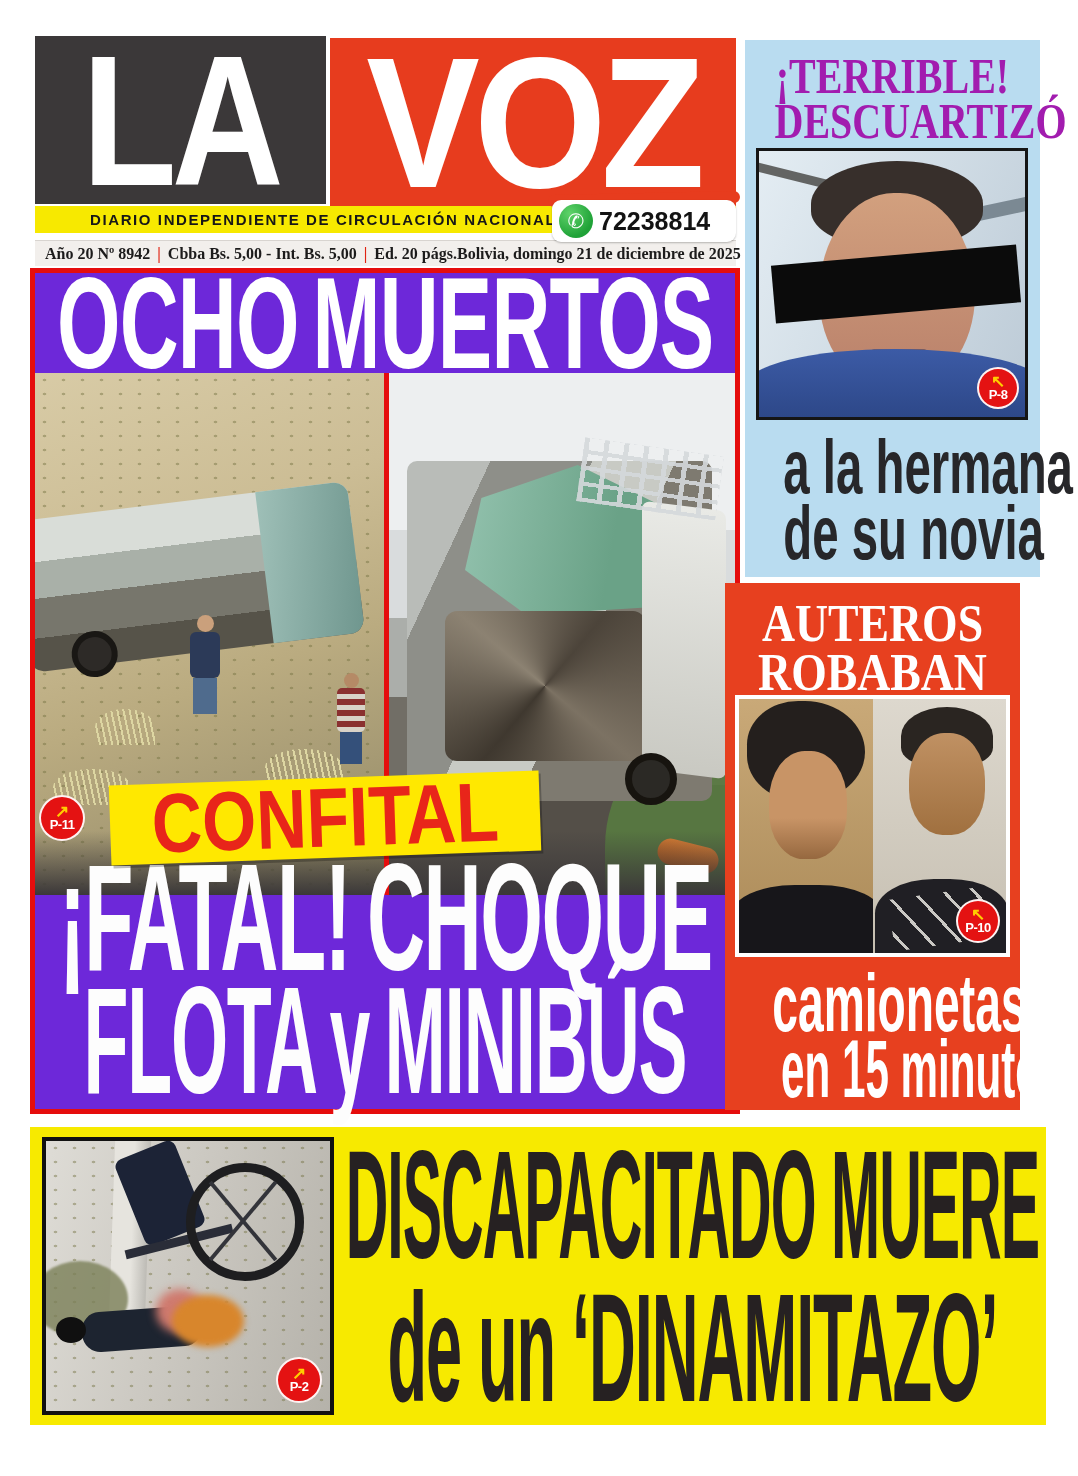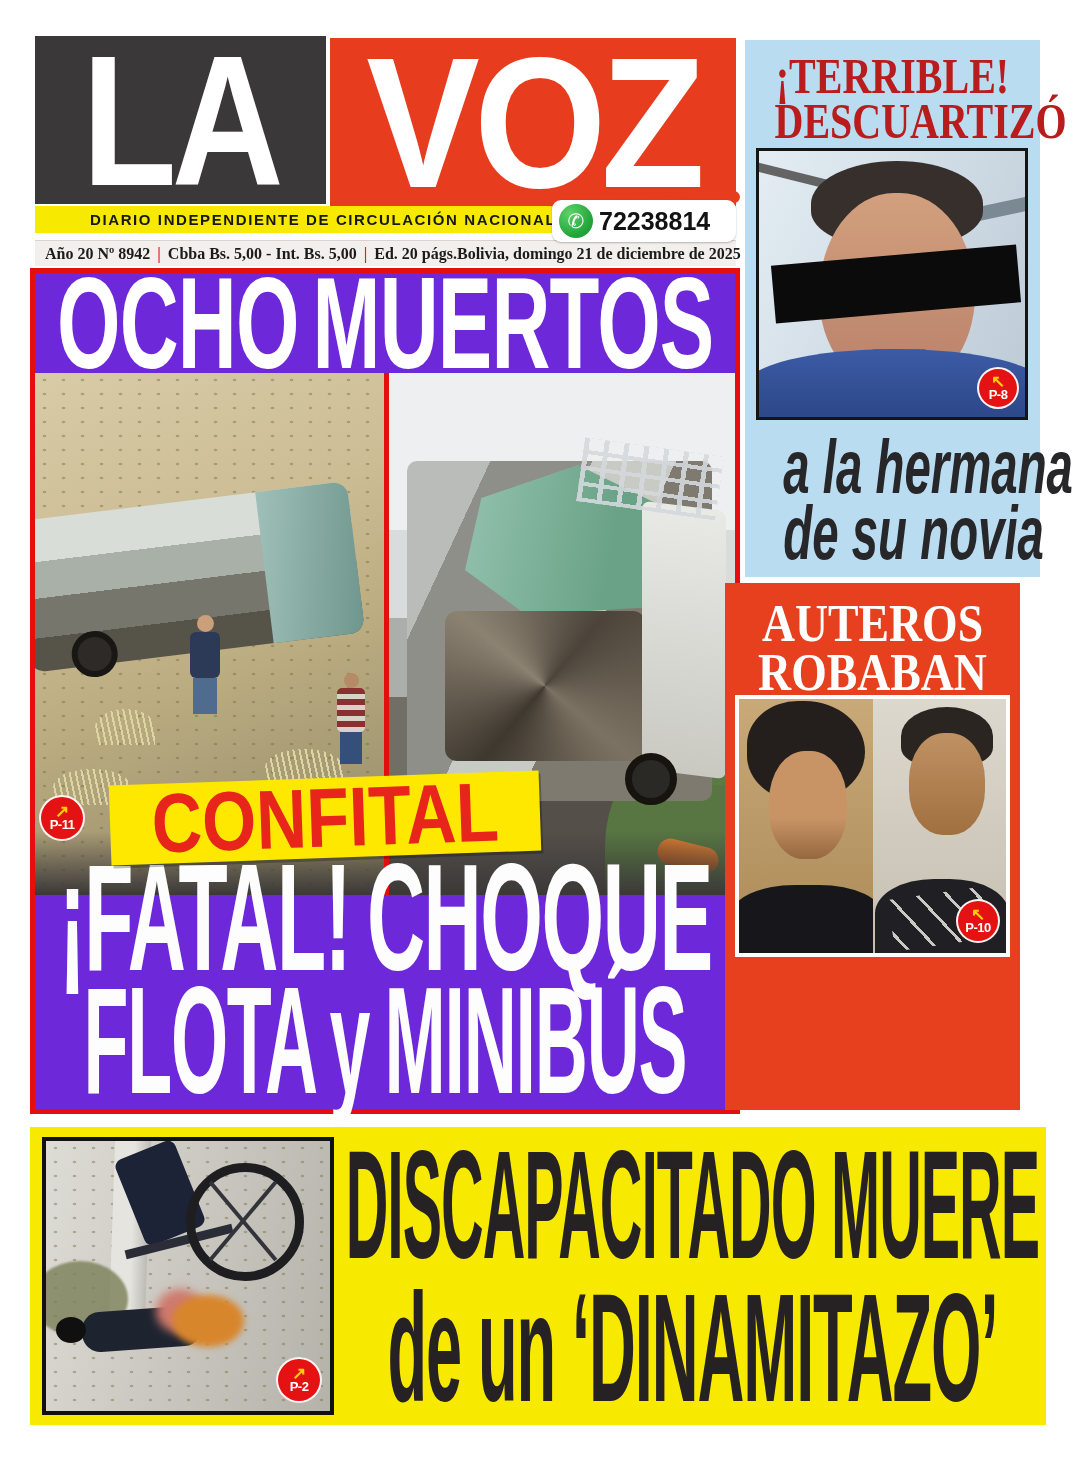--- a/index.html
+++ b/index.html
@@ -122,39 +122,39 @@
   
   .badge { position:absolute; width:46px; height:46px; background:#e41212;
            border:2px solid rgba(255,255,255,.95); border-radius:50%; z-index:7;
            display:flex; flex-direction:column; align-items:center; justify-content:center; }
   .badge .arr { color:#ffce00; font-size:17px; line-height:13px; font-weight:bold; }
   .badge .lbl { color:#fff; font-size:13px; line-height:14px; font-weight:bold; letter-spacing:-0.5px; }
 
   
   .panel-blue { left:745px; top:40px; width:295px; height:537px; background:#b9dcf0; }
   .pb-head { position:absolute; top:14px; width:100%; text-align:center;
-             font-family:"Liberation Serif", serif; font-weight:bold; color:#b91c1c; }
+             font-family:"Liberation Serif", serif; font-weight:bold; color:#a21caf; }
   .pb-head div { font-size:50px; line-height:45px; transform:scale(0.8,1.0); white-space:nowrap; }
   .pb-photo { position:absolute; left:11px; top:108px; width:272px; height:272px;
               border:3px solid #151515; overflow:hidden;
               background:linear-gradient(115deg,#e4edf3 0%,#d0dce5 50%,#bccad6 100%); }
   .beam { position:absolute; background:#4c4c4a; opacity:.85; }
   .beam.b1 { left:-10px; top:28px; width:150px; height:9px; transform:rotate(14deg); }
   .beam.b2 { right:-20px; top:60px; width:170px; height:14px; transform:rotate(-12deg); background:#6d7b86; }
   .hair { position:absolute; left:52px; top:10px; width:172px; height:86px;
           background:#372f2b; border-radius:50% 50% 42% 42%; }
   .face { position:absolute; left:60px; top:42px; width:156px; height:196px;
           background:linear-gradient(#d2a07e,#b9806a); border-radius:48% 48% 46% 46% / 52% 52% 48% 48%; }
   .censor { position:absolute; left:14px; top:104px; width:246px; height:58px;
             background:#0b0b0b; transform:rotate(-5deg); z-index:3; }
   .mouth { position:absolute; left:112px; top:198px; width:56px; height:7px;
            background:#8d5c49; border-radius:4px; }
   .shoulders { position:absolute; left:-14px; bottom:-6px; width:300px; height:74px;
                background:linear-gradient(#3c5ba6,#2c4686); border-radius:55% 55% 0 0; }
-  .pb-sub { position:absolute; top:394px; width:100%; text-align:right; color:#27272a;font-style:italic; }
+  .pb-sub { position:absolute; top:394px; width:100%; text-align:right; color:#27272a; }
   .pb-sub div { font-weight:bold; font-size:64px; line-height:66px; white-space:nowrap;
                 transform:scale(0.74,1.18); }
 
   
   .panel-red { left:725px; top:583px; width:295px; height:527px; background:#e7401f; }
   .pr-head { position:absolute; top:16px; width:100%; text-align:center;
              font-family:"Liberation Serif", serif; font-weight:bold; color:#fff; }
   .pr-head div { font-size:52px; line-height:49px; transform:scale(0.88,1.0); white-space:nowrap; }
   .pr-photo { position:absolute; left:10px; top:112px; width:275px; height:262px;
               border:4px solid #fff; overflow:hidden; display:flex; }
@@ -343,20 +343,24 @@
         <div class="mhair"></div>
           <div class="mface"></div>
           <div class="mbody"></div>
           <div class="graphic"></div>
       </div>
       <div class="badge" style="right:6px; bottom:10px; width:44px; height:44px;">
         <span class="arr">↖</span>
         <span class="lbl">P-10</span>
       </div>
     </div>
+    <div class="pr-sub">
+      <div class="s1">camionetas</div>
+      <div class="s2">en 15 minutos</div>
+    </div>
   </div>
 
   <div class="abs bottom">
     <div class="b-photo">
       <div class="speck"></div>
       <div class="pole"></div>
       <div class="shrub"></div>
       <div class="chairback"></div>
       <div class="chairbar"></div>
       <div class="wheel2"></div>

